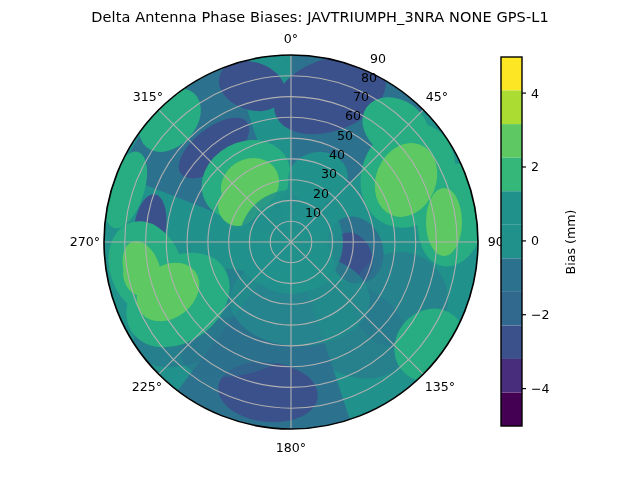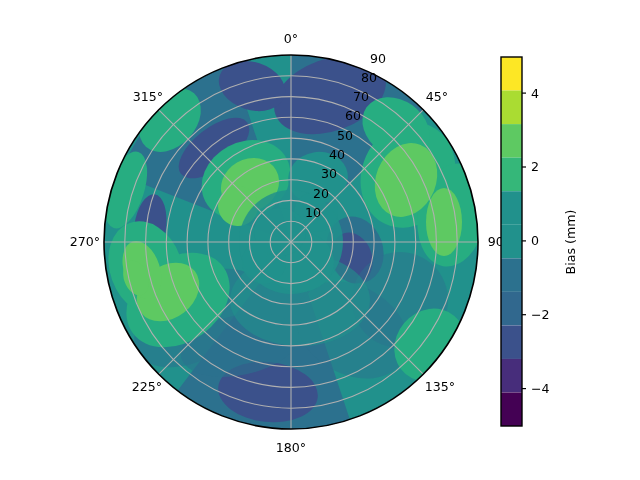--- a/index.html
+++ b/index.html
@@ -44,20 +44,21 @@
     font-family: "DejaVu Sans", sans-serif;
     font-size: 12.6px;
     fill: #000000;
   }
 </style>
 </head>
 <body>
 
 <div id="figure">
 
+  <div class="fig-title">Delta Antenna Phase Biases: JAVTRIUMPH_3NRA NONE GPS-L1</div>
 
   <svg id="polar-svg" width="640" height="480">
     <defs>
       <clipPath id="polarClip">
         <circle cx="291" cy="242" r="187"></circle>
       </clipPath>
 
     </defs>
 
     <g clip-path="url(#polarClip)">

